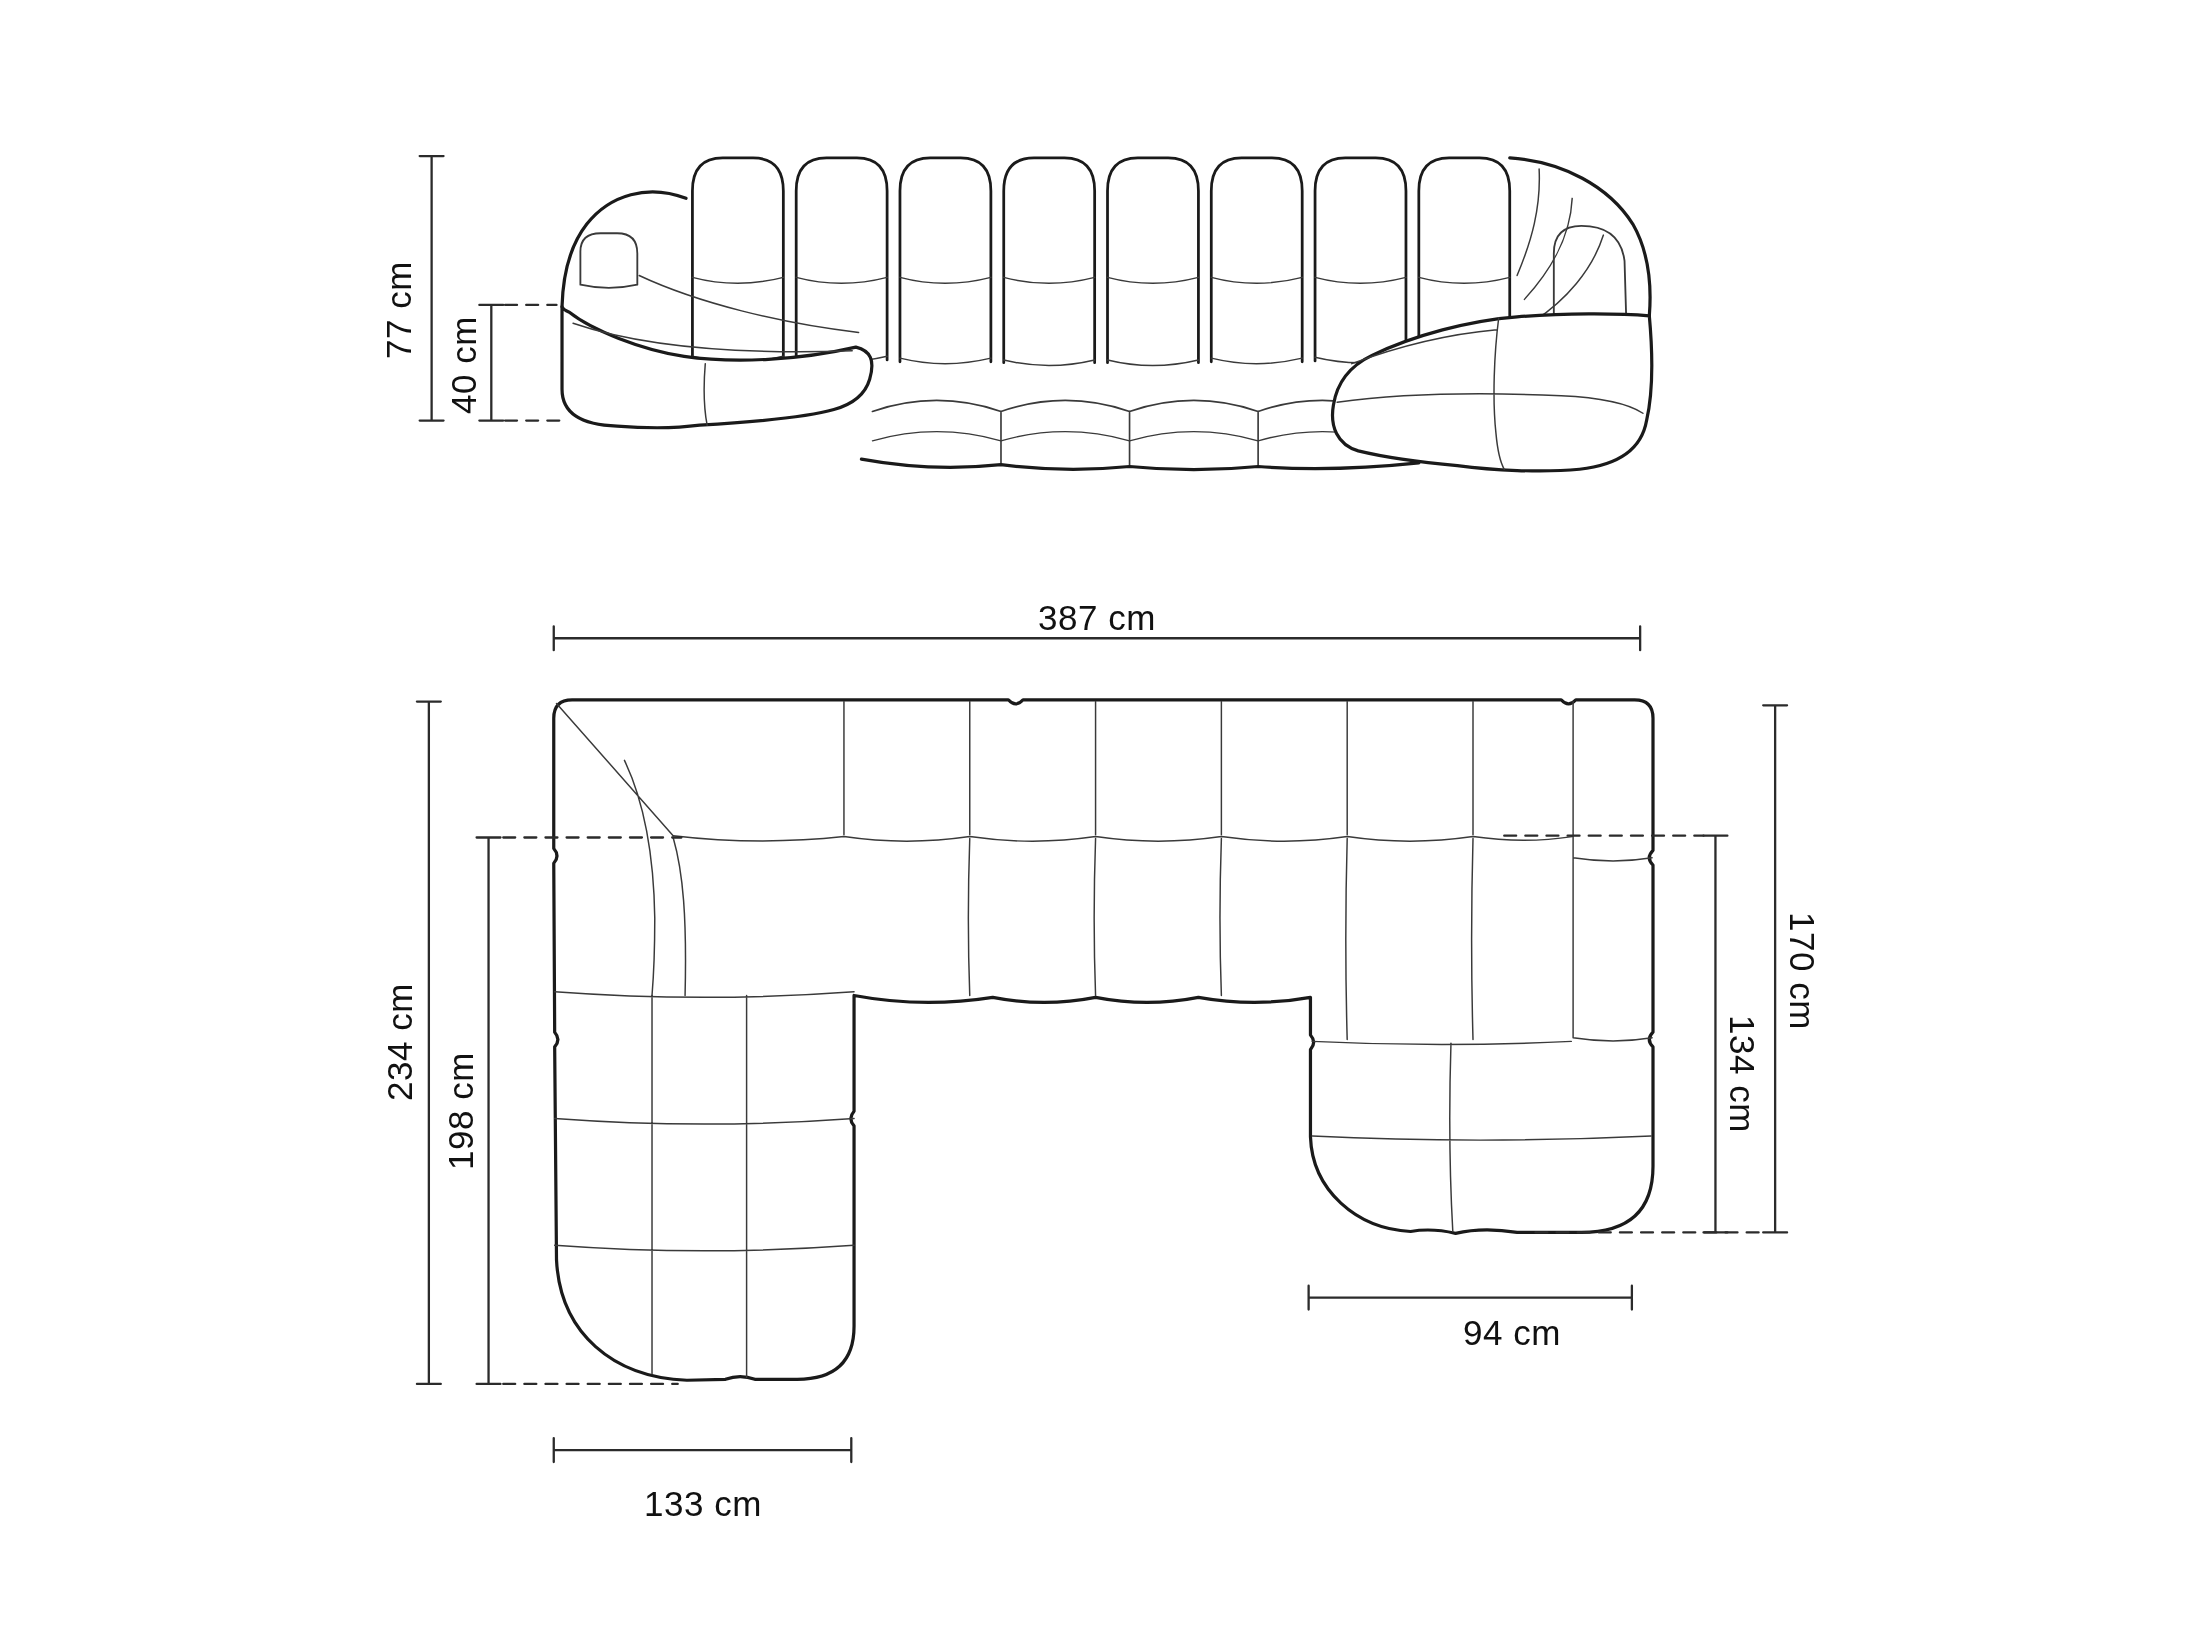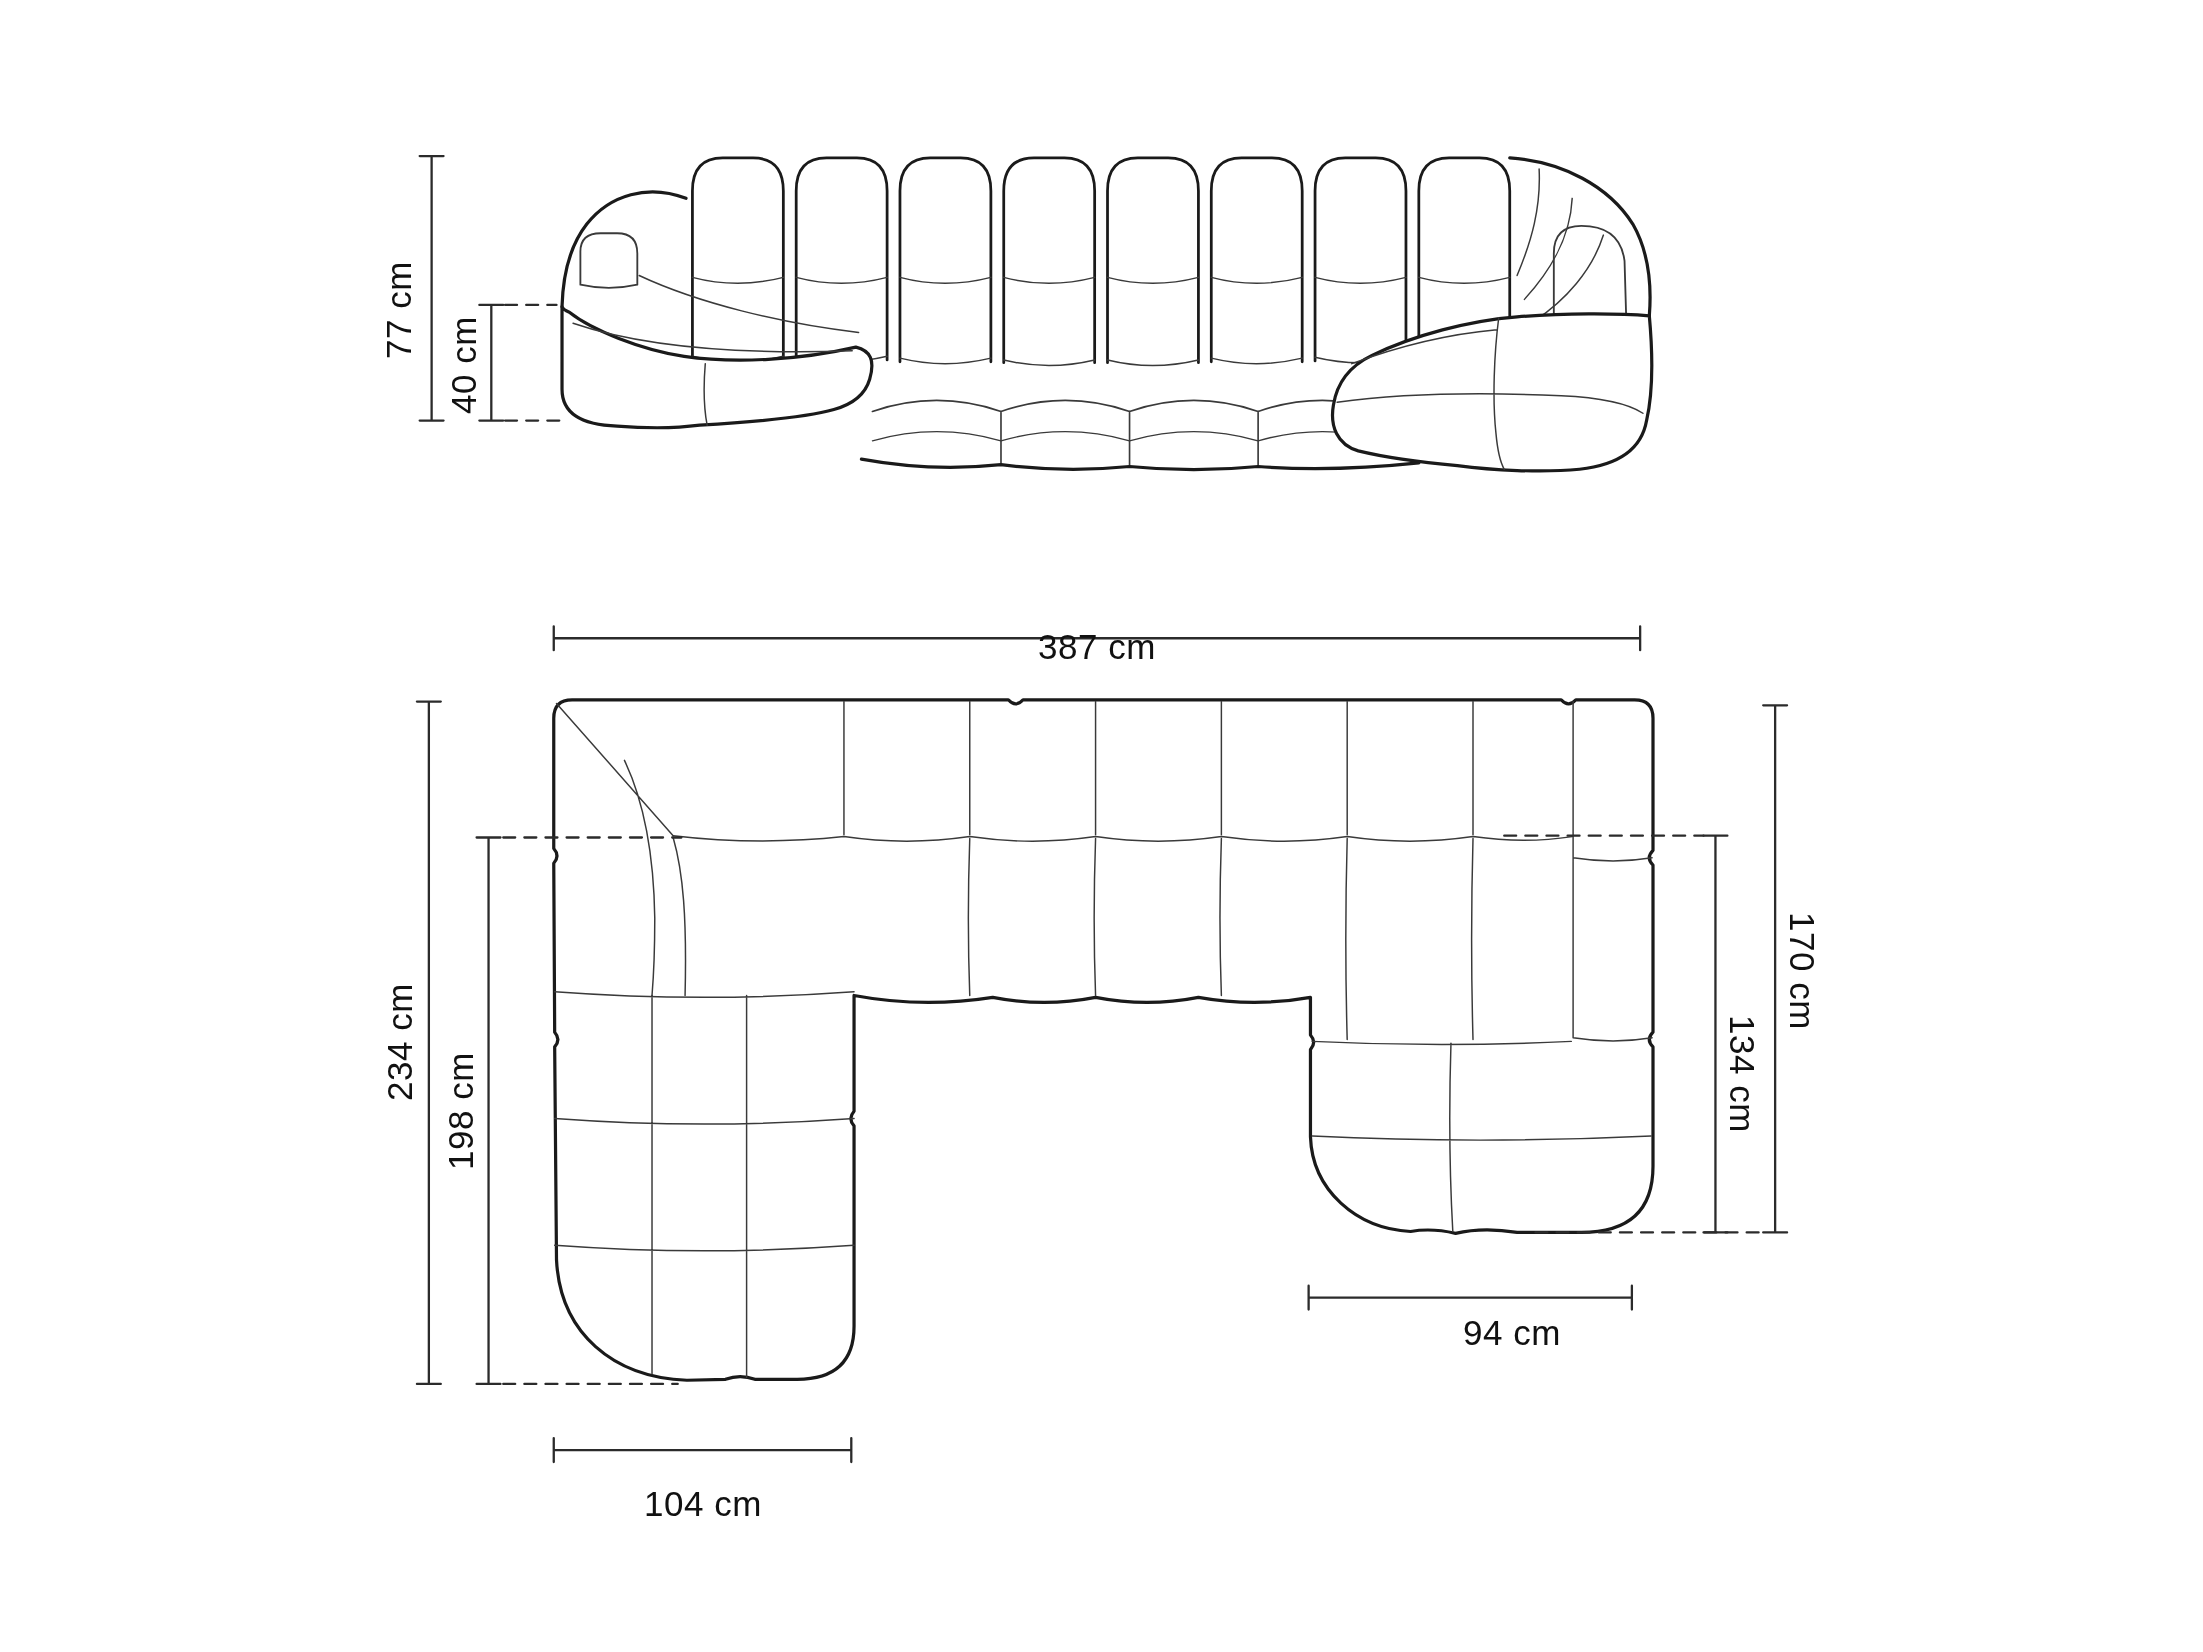--- a/index.html
+++ b/index.html
@@ -177,21 +177,21 @@
       <path d="M 603,1579 L 927,1579 M 603,1566 L 603,1592 M 927,1566 L 927,1592"></path>
       <path stroke-dasharray="13 10" d="M 548,912 L 742,912"></path>
       <path stroke-dasharray="13 10" d="M 548,1507 L 738,1507"></path>
       <path stroke-dasharray="13 10" d="M 1638,910 L 1855,910"></path>
       <path stroke-dasharray="13 10" d="M 1672,1342 L 1920,1342"></path>
     </g>
   </svg>
 
   <div class="dim-label rot-ccw" style="left:399px; top:310px;">77 cm</div>
   <div class="dim-label rot-ccw" style="left:464px; top:365px;">40 cm</div>
-  <div class="dim-label" style="left:1097px; top:647px;">387 cm</div>
+  <div class="dim-label" style="left:1097px; top:618px;">387 cm</div>
   <div class="dim-label rot-ccw" style="left:400px; top:1042px;">234 cm</div>
   <div class="dim-label rot-ccw" style="left:461px; top:1111px;">198 cm</div>
   <div class="dim-label rot-cw" style="left:1802px; top:971px;">170 cm</div>
   <div class="dim-label rot-cw" style="left:1742px; top:1074px;">134 cm</div>
   <div class="dim-label" style="left:1512px; top:1333px;">94 cm</div>
-  <div class="dim-label" style="left:703px; top:1504px;">104 cm</div>
+  <div class="dim-label" style="left:703px; top:1504px;">133 cm</div>
 </div>
 
 
 </body></html>

